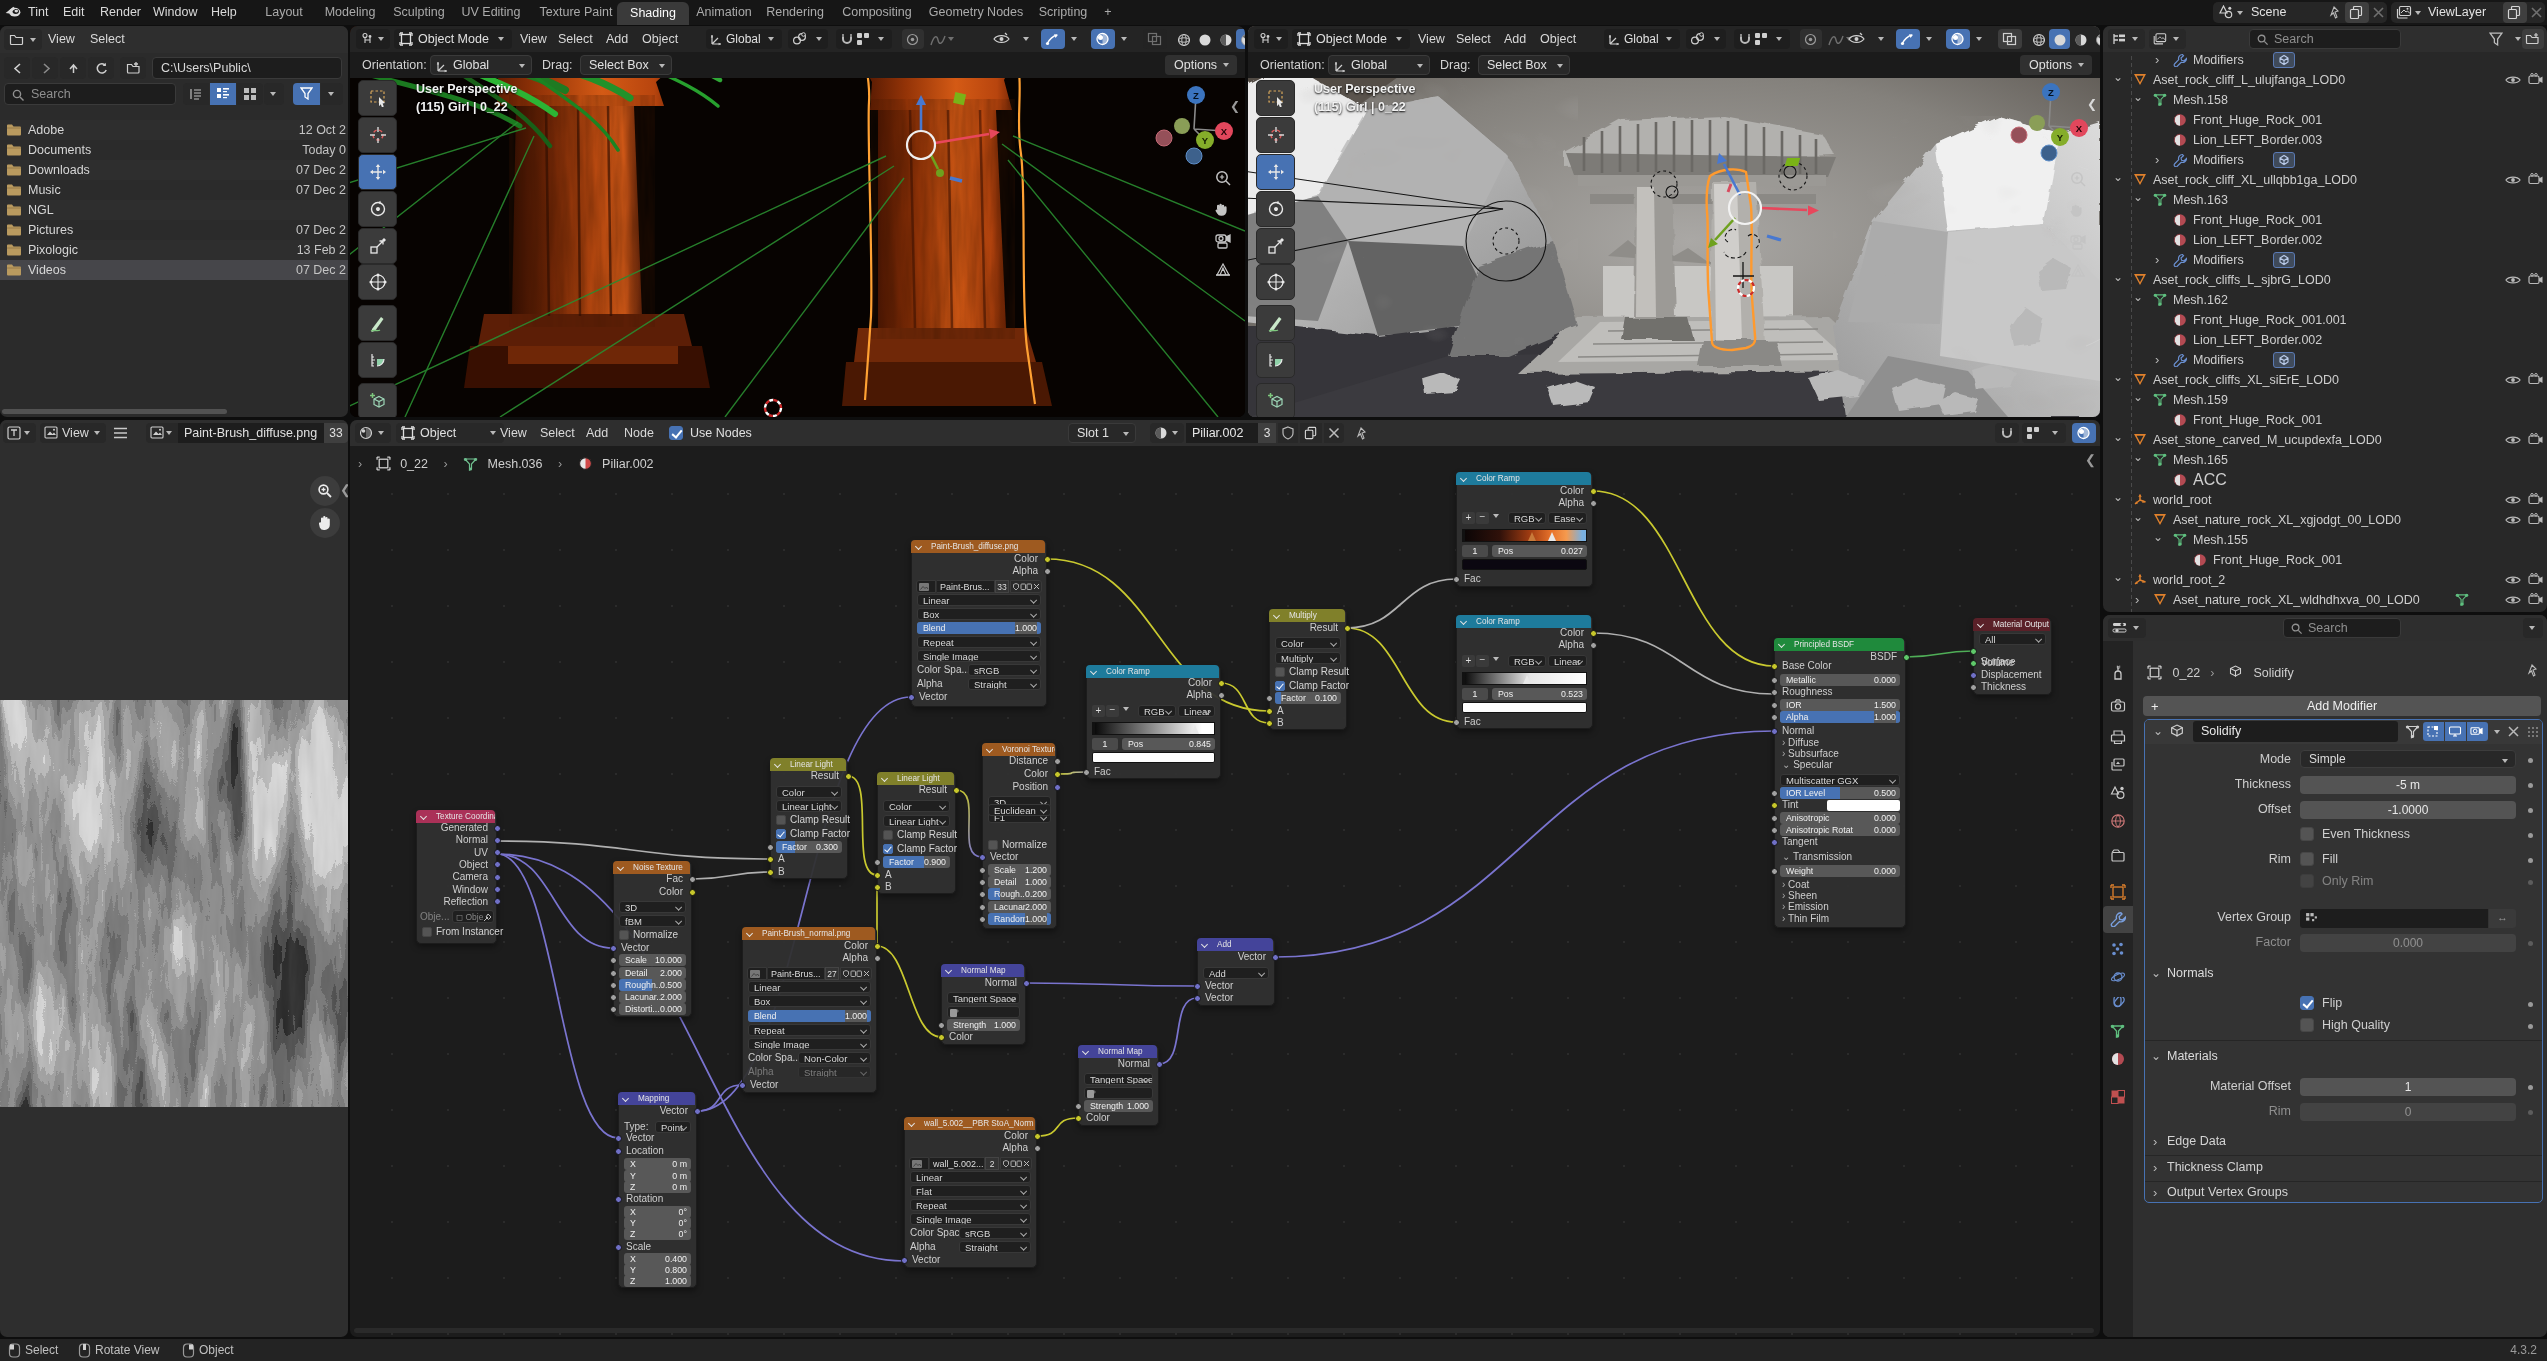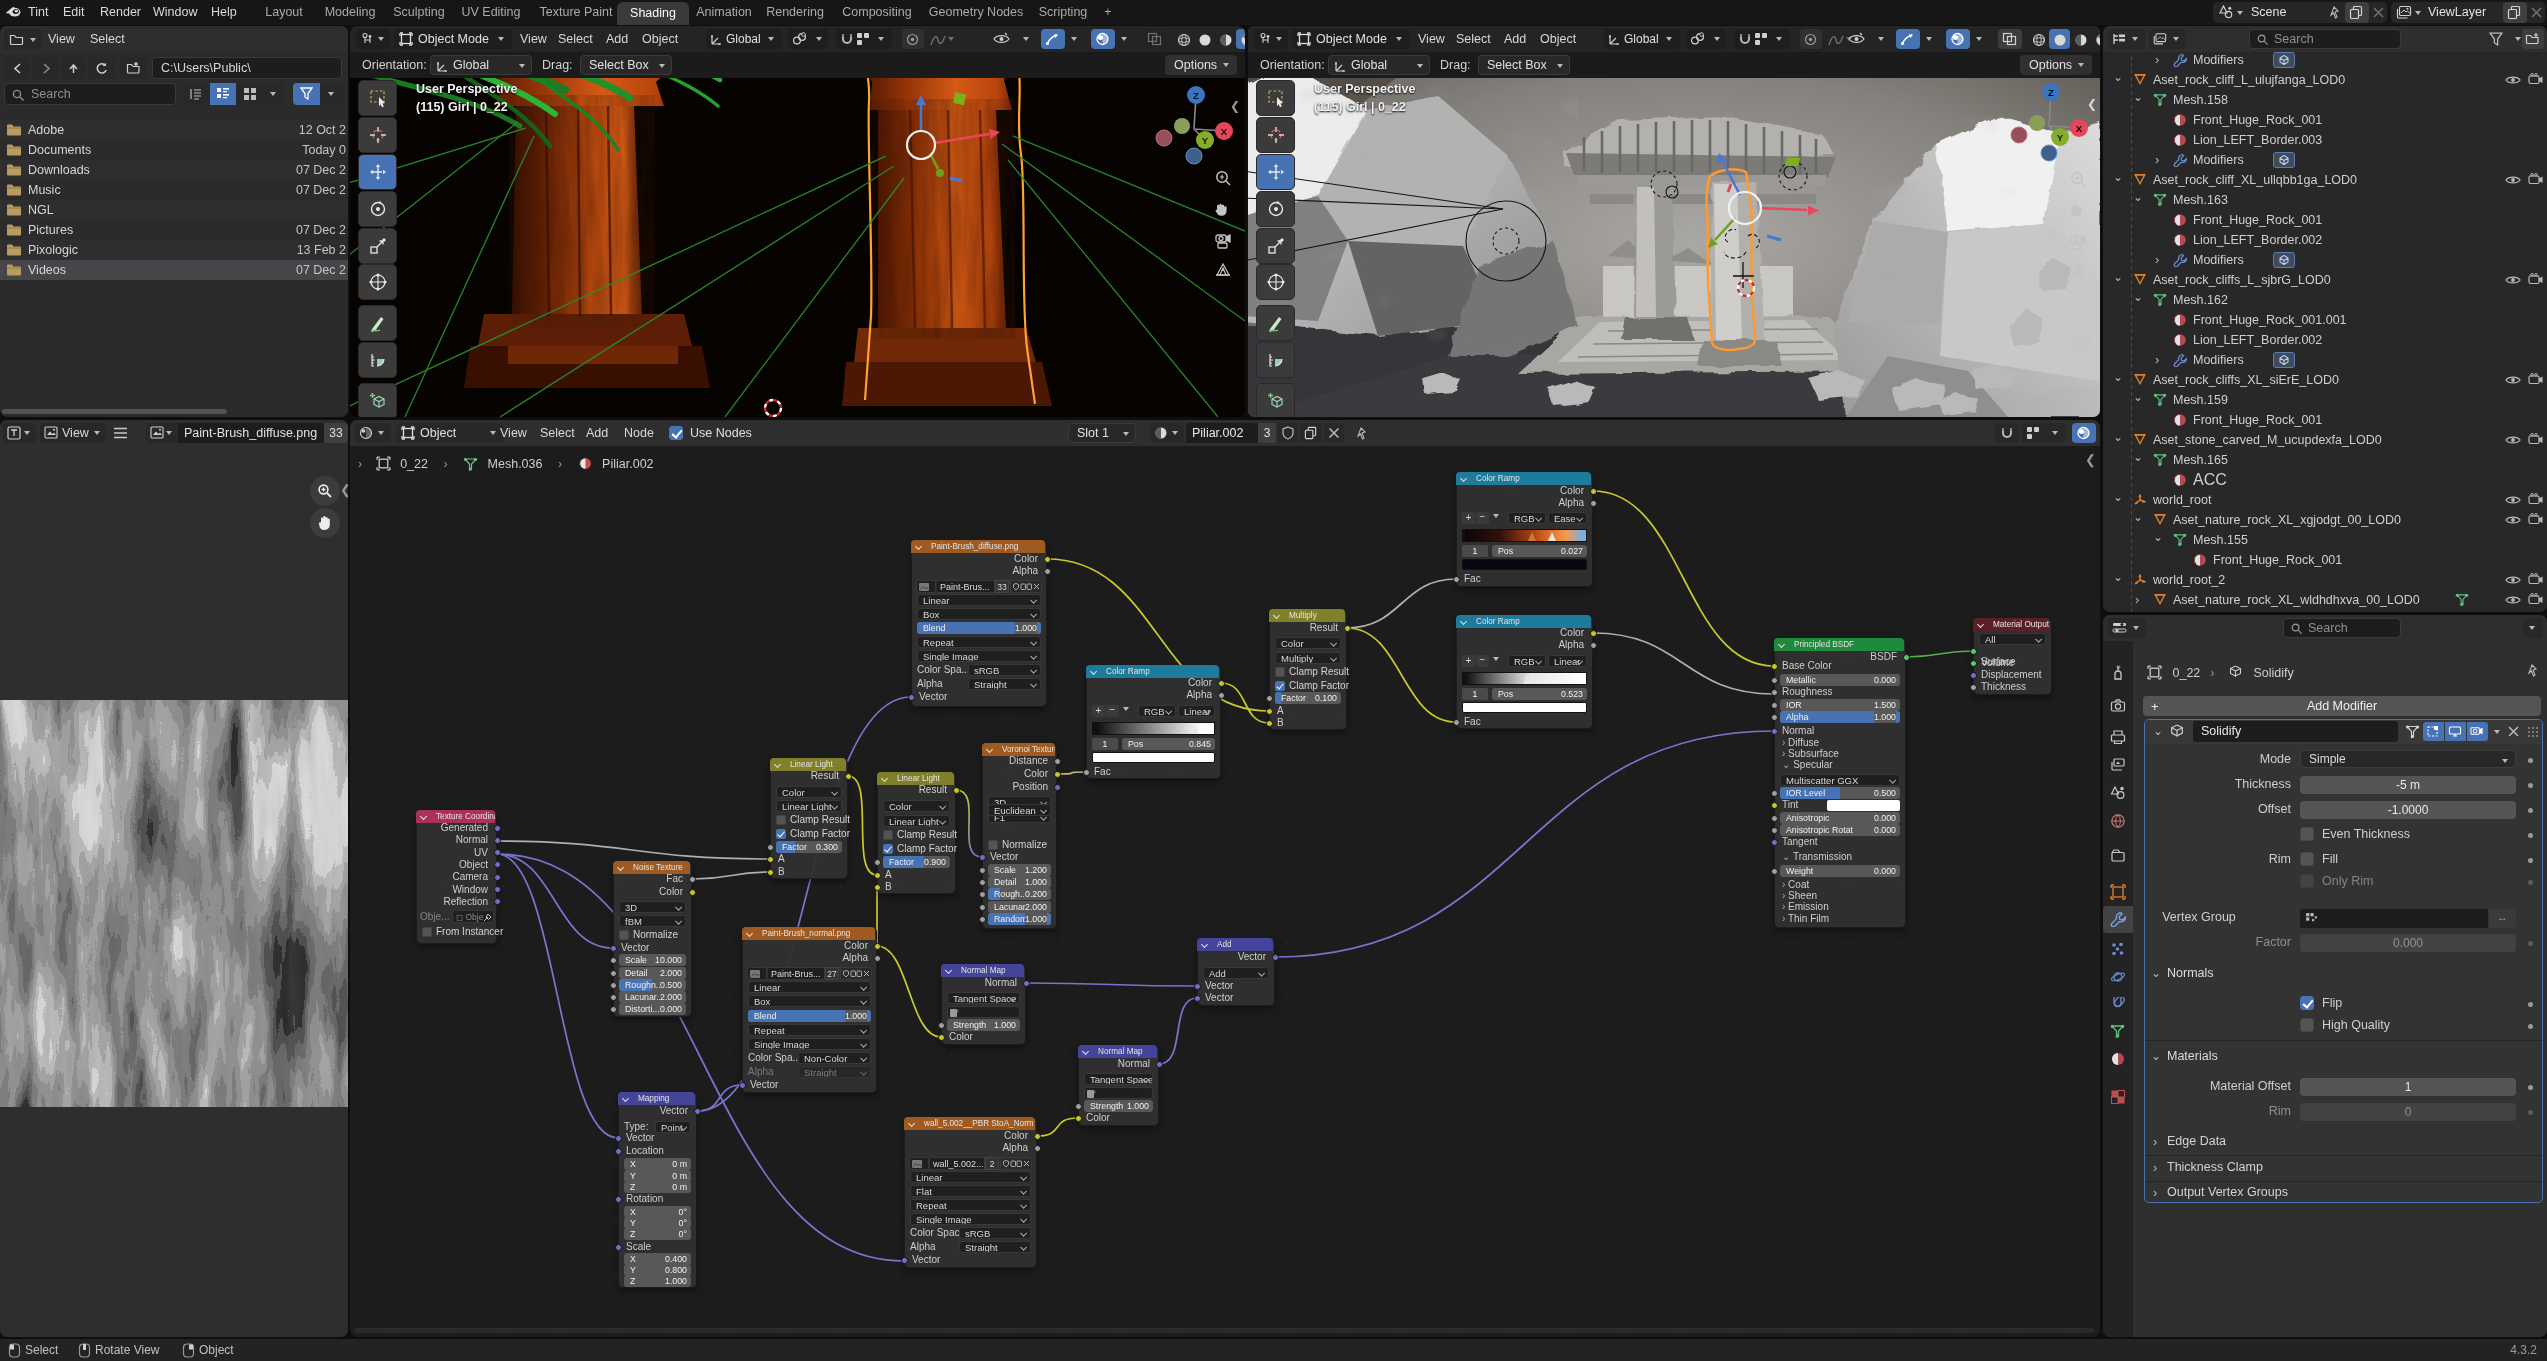--- a/index.html
+++ b/index.html
@@ -2255,21 +2255,21 @@
     <div class="pcb" style="left:197px;top:212px;"></div>
     <div class="prow" style="left:219px;top:212px;">Even Thickness</div>
     <div class="abs" style="left:425px;top:218px;width:5px;height:5px;border-radius:50%;background:#9a9a9a;"></div>
     <div class="prow" style="left:4px;top:237px;width:184px;text-align:right;color:#cfcfcf">Rim</div>
     <div class="pcb" style="left:197px;top:237px;"></div>
     <div class="prow" style="left:219px;top:237px;">Fill</div>
     <div class="abs" style="left:425px;top:243px;width:5px;height:5px;border-radius:50%;background:#9a9a9a;"></div>
     <div class="pcb" style="left:197px;top:259px;opacity:.5;"></div>
     <div class="prow" style="left:219px;top:259px;opacity:.5;">Only Rim</div>
     <div class="abs" style="left:425px;top:265px;width:5px;height:5px;border-radius:50%;background:#9a9a9a;opacity:.4;"></div>
-    <div class="prow" style="left:4px;top:295px;width:184px;text-align:center;color:#cfcfcf">Vertex Group</div>
+    <div class="prow" style="left:4px;top:295px;width:184px;text-align:right;color:#cfcfcf">Vertex Group</div>
     <div class="abs" style="left:197px;top:294px;width:188px;height:19px;background:#1d1d1d;border-radius:3px 0 0 3px">
       <svg style="margin:3px 0 0 5px" width="13" height="13" viewBox="0 0 12 12">
         <g fill="#bbb">
           <rect x="1" y="1" width="3" height="3"></rect>
           <rect x="5" y="1" width="3" height="3"></rect>
           <rect x="1" y="5" width="3" height="3"></rect>
           <rect x="6.5" y="6.5" width="2" height="2"></rect>
           <rect x="9" y="4" width="2" height="2"></rect>
         </g>
       </svg>

